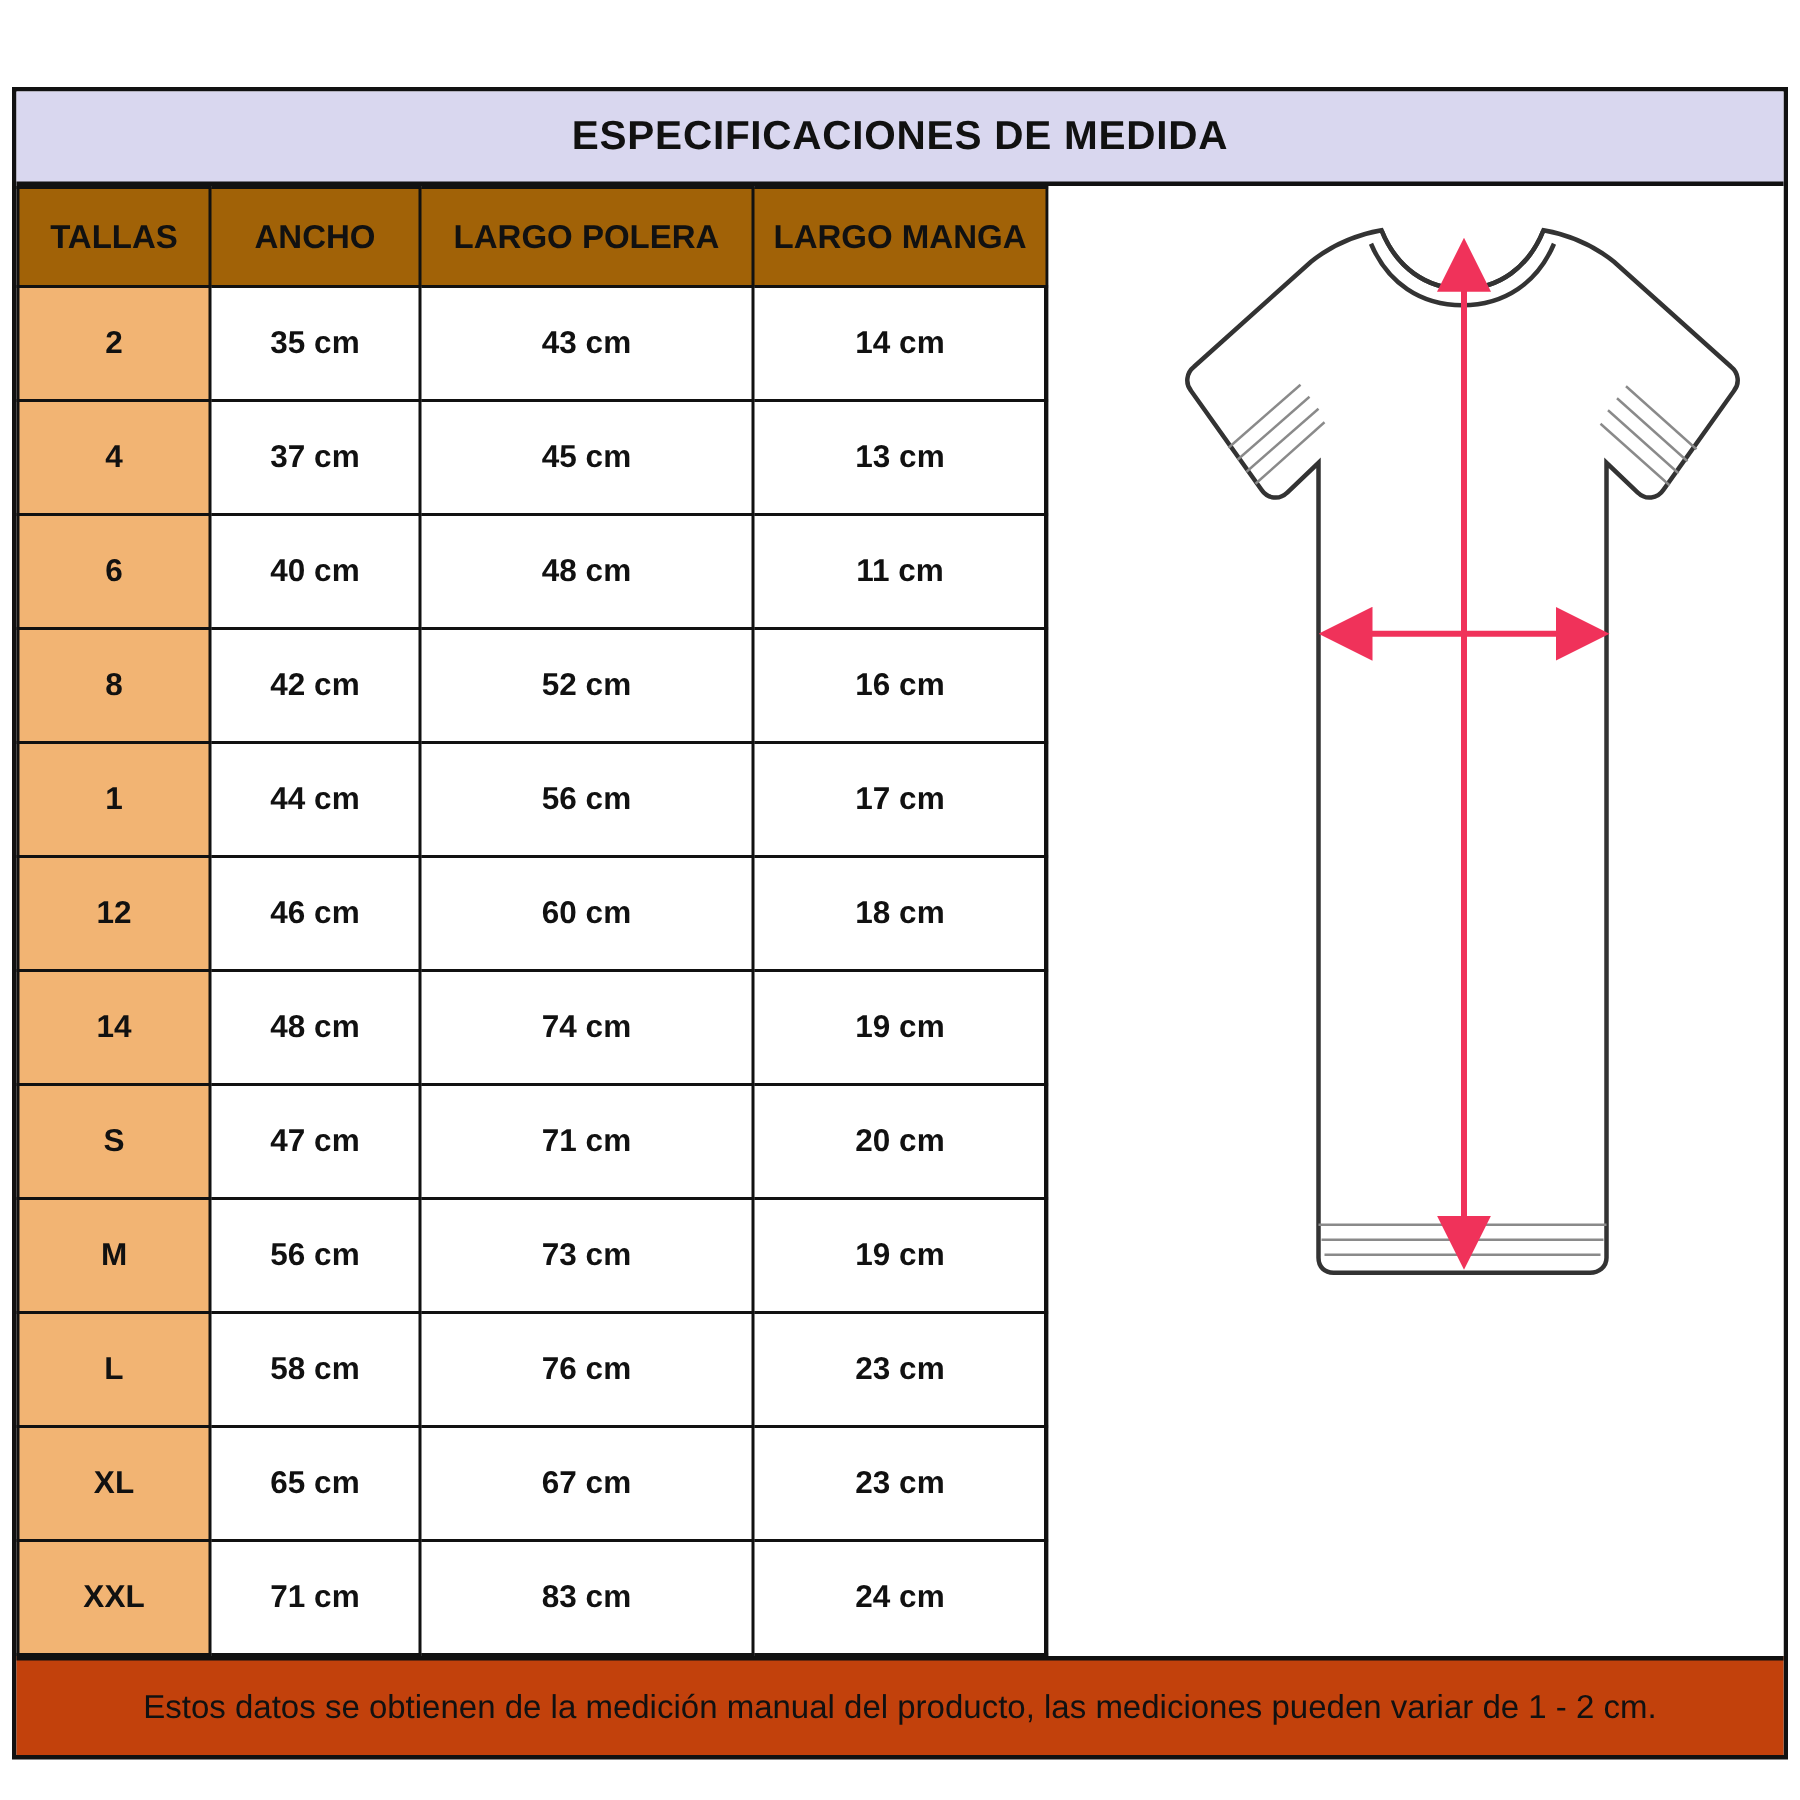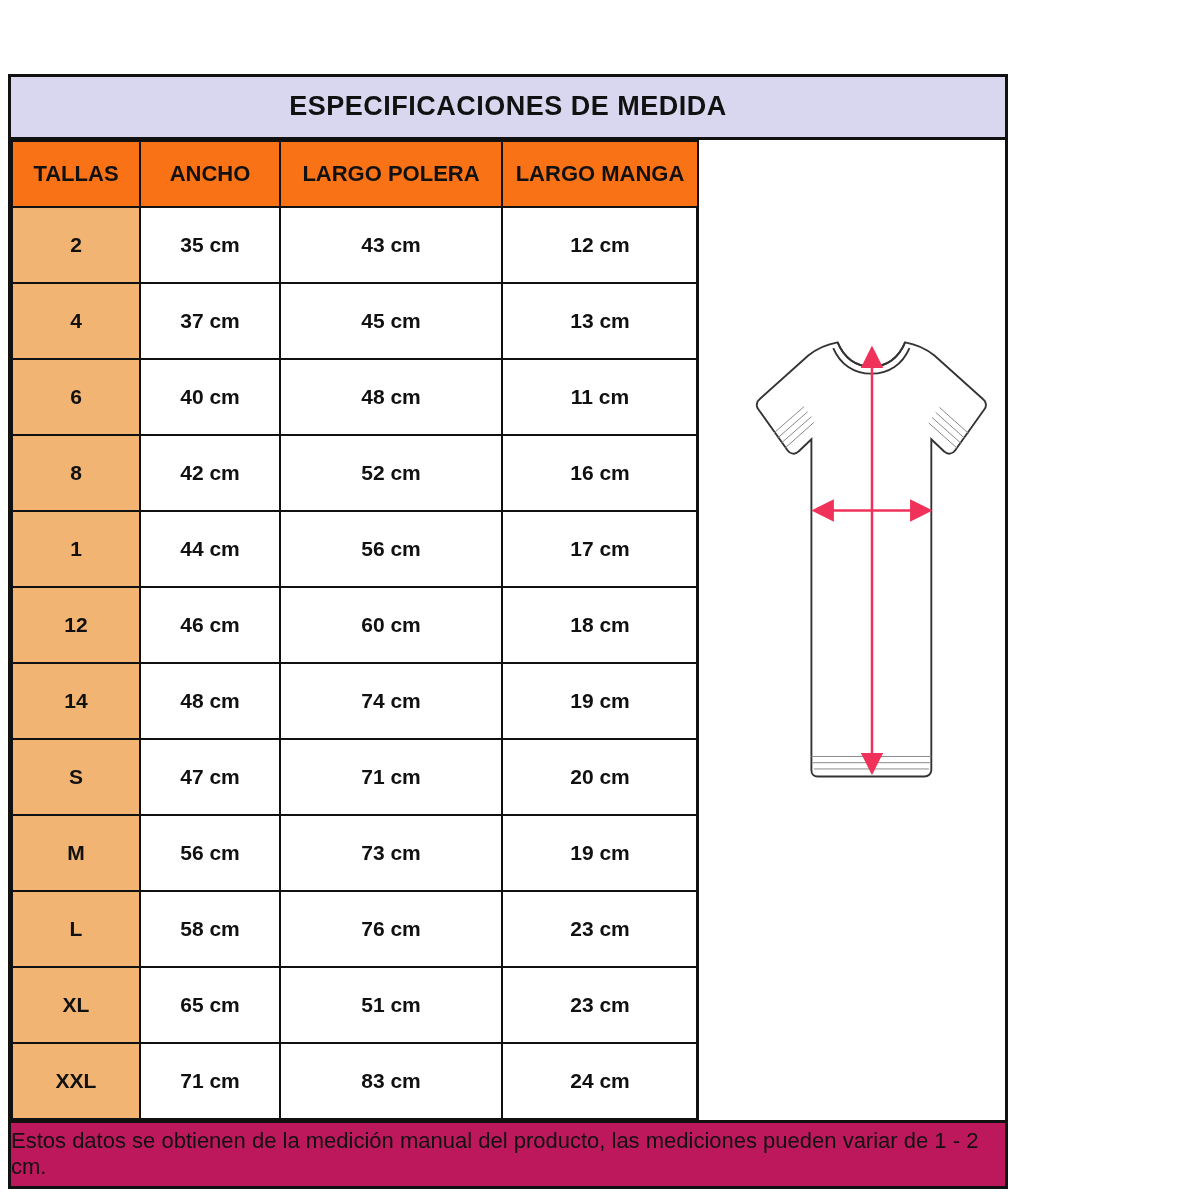--- a/index.html
+++ b/index.html
@@ -11,22 +11,22 @@
   #page {
     position: relative;
     width: 1200px;
     height: 1200px;
     background: #ffffff;
     overflow: hidden;
   }
   .sheet {
     position: absolute;
     left: 8px;
-    top: 74px;
-    width: 1000px;
+    top: 58px;
+    width: 1184px;
     height: 1115px;
     border: 3px solid #111111;
     box-sizing: border-box;
     display: flex;
     flex-direction: column;
   }
   .title-bar {
     height: 68px;
     background: #d9d7ef;
     border-bottom: 3px solid #111111;
@@ -62,21 +62,21 @@
   table.size-table th,
   table.size-table td {
     border: 2px solid #111111;
     text-align: center;
     vertical-align: middle;
     font-size: 21px;
     color: #111111;
     padding: 0;
   }
   table.size-table thead th {
-    background: #f97316;
+    background: #a16207;
     font-weight: bold;
     font-size: 22px;
     height: 64px;
   }
   table.size-table tbody td {
     height: 74px;
     font-weight: bold;
   }
   table.size-table tbody td.size-cell {
     background: #f2b473;
@@ -100,21 +100,21 @@
     width: 100%;
     height: 100%;
   }
   .footer-note {
     height: 72px;
     border-top: 3px solid #111111;
     display: flex;
     align-items: center;
     justify-content: center;
     box-sizing: border-box;
-    background: #be185d;
+    background: #c2410c;
   }
   .footer-note .note-text {
     font-size: 22px;
     color: #111111;
   }
 </style>
 </head>
 <body>
 
 <div id="page">
@@ -141,21 +141,21 @@
               <th>ANCHO</th>
               <th>LARGO POLERA</th>
               <th>LARGO MANGA</th>
             </tr>
           </thead>
           <tbody>
             <tr>
               <td class="size-cell">2</td>
               <td>35 cm</td>
               <td>43 cm</td>
-              <td>12 cm</td>
+              <td>14 cm</td>
             </tr>
             <tr>
               <td class="size-cell">4</td>
               <td>37 cm</td>
               <td>45 cm</td>
               <td>13 cm</td>
             </tr>
             <tr>
               <td class="size-cell">6</td>
               <td>40 cm</td>
@@ -200,21 +200,21 @@
             </tr>
             <tr>
               <td class="size-cell">L</td>
               <td>58 cm</td>
               <td>76 cm</td>
               <td>23 cm</td>
             </tr>
             <tr>
               <td class="size-cell">XL</td>
               <td>65 cm</td>
-              <td>51 cm</td>
+              <td>67 cm</td>
               <td>23 cm</td>
             </tr>
             <tr>
               <td class="size-cell">XXL</td>
               <td>71 cm</td>
               <td>83 cm</td>
               <td>24 cm</td>
             </tr>
           </tbody>
         </table>

